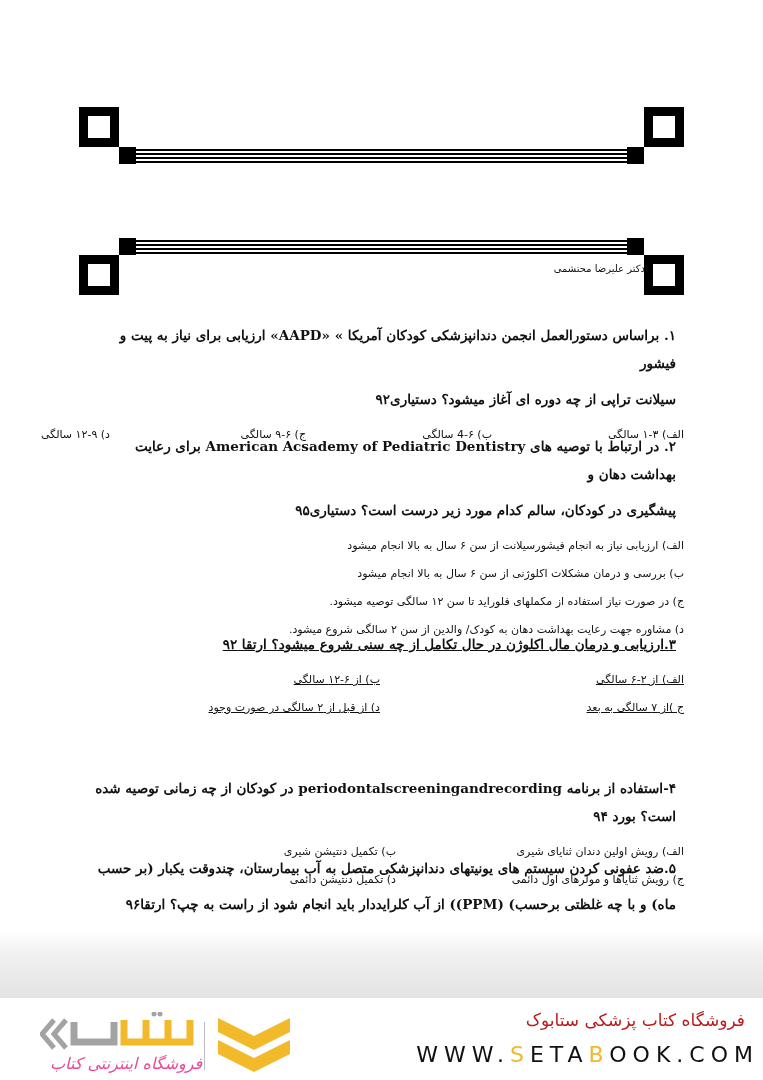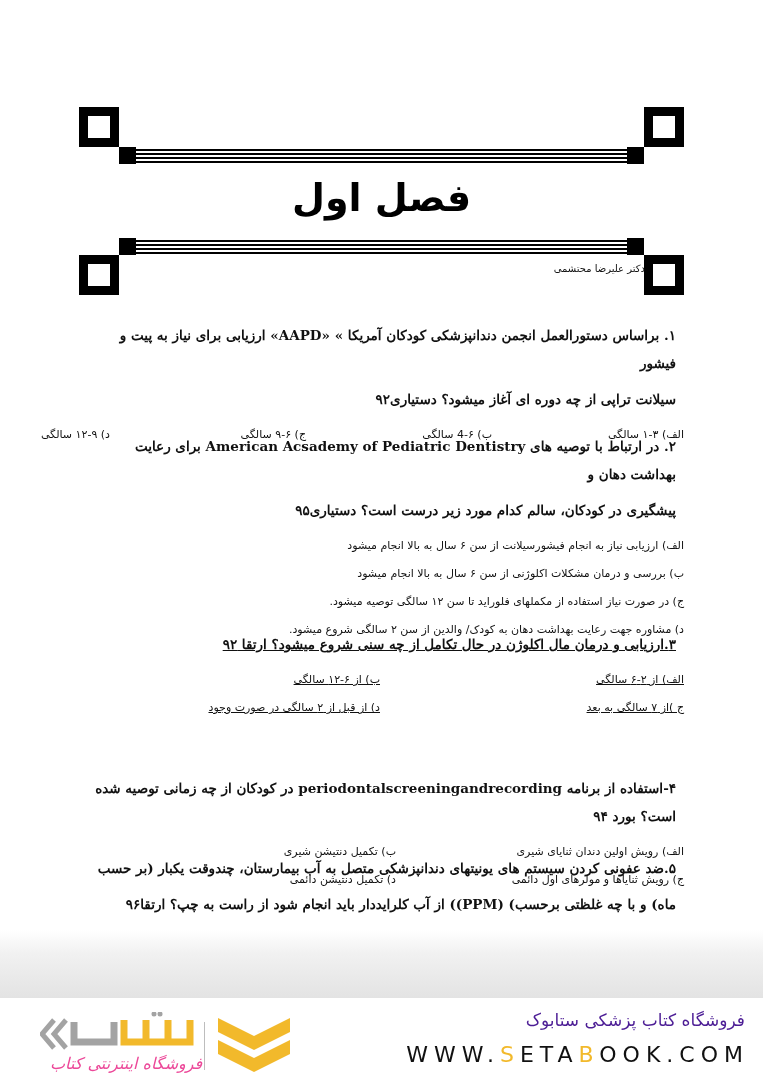--- a/index.html
+++ b/index.html
@@ -28,43 +28,42 @@
   .q-text { font-family:"DejaVu Serif", serif; font-weight:bold; font-size:13.5px; line-height:28px; margin:8px; }
   .opt { font-family:"DejaVu Sans", sans-serif; font-size:11px; line-height:28px; }
   .opt-row { display:flex; flex-direction:row; }
   .opt-row .opt { flex:0 0 auto;margin-left:24px; }
   .q1 { top:313px; }
   .q2 { top:424px; }
   .q3 { top:622px;text-decoration:underline; }
   .q4 { top:766px; }
   .q5 { top:846px; }
   .footer { position:absolute; left:0; top:1000px; width:763px; height:80px; background:#fff; }
-  .store-name { position:absolute; right:18px; top:1010px; font-size:17px; direction:rtl; color:#4c1d95; }
+  .store-name { position:absolute; right:18px; top:1010px; font-size:17px; direction:rtl; color:#b91c1c; }
   .store-url {
-    position:absolute; right:14px; top:1042px; font-size:22px; letter-spacing:6px;
+    position:absolute; right:4px; top:1042px; font-size:22px; letter-spacing:6px;
     font-family:"DejaVu Sans", sans-serif; color:#111;
   }
   .store-url .accent { color:#f2b92b; }
   .logo-chev { position:absolute; left:218px; top:1018px; width:72px; height:58px; }
   .logo-divider { position:absolute; left:204px; top:1022px; width:1px; height:48px; background:#bdbdbd; }
   .logo-word { position:absolute; left:40px; top:1012px; width:160px; height:46px; }
   .logo-sub { position:absolute; left:50px; top:1054px; font-size:16px; color:#ec4899; direction:rtl;font-style:italic; }
 </style>
 </head>
 <body>
 
 <div class="page">
 
   <div class="sq-outer" style="left:79px;top:107px;"></div>
   <div class="sq-small" style="left:119px;top:147px;"></div>
   <div class="stripes" style="left:136px;top:149px;width:491px;"></div>
   <div class="sq-small" style="left:627px;top:147px;"></div>
   <div class="sq-outer" style="left:644px;top:107px;"></div>
 
-  <div class="chapter-title">فصل اول</div>
 
   <div class="sq-small" style="left:119px;top:238px;"></div>
   <div class="stripes" style="left:136px;top:240px;width:491px;"></div>
   <div class="sq-small" style="left:627px;top:238px;"></div>
   <div class="sq-outer" style="left:79px;top:255px;"></div>
   <div class="sq-outer" style="left:644px;top:255px;"></div>
 
   <div class="author">دکتر علیرضا محتشمی</div>
 
   <div class="content q1">

